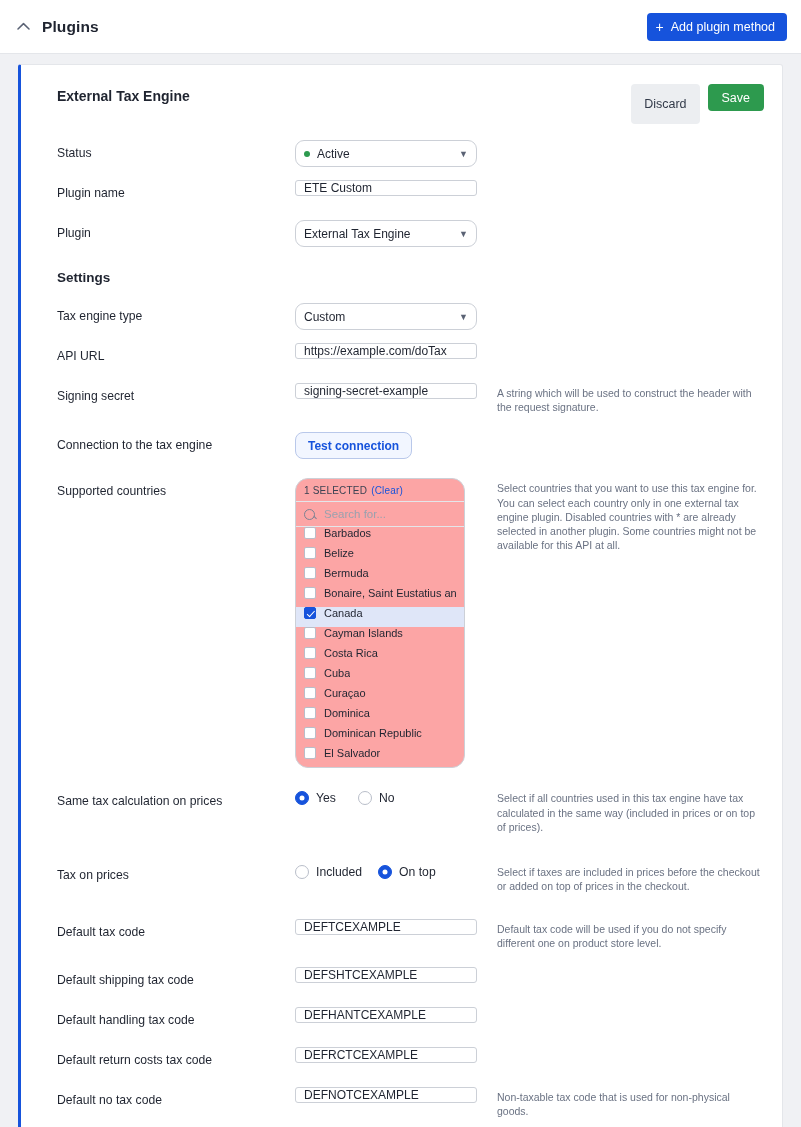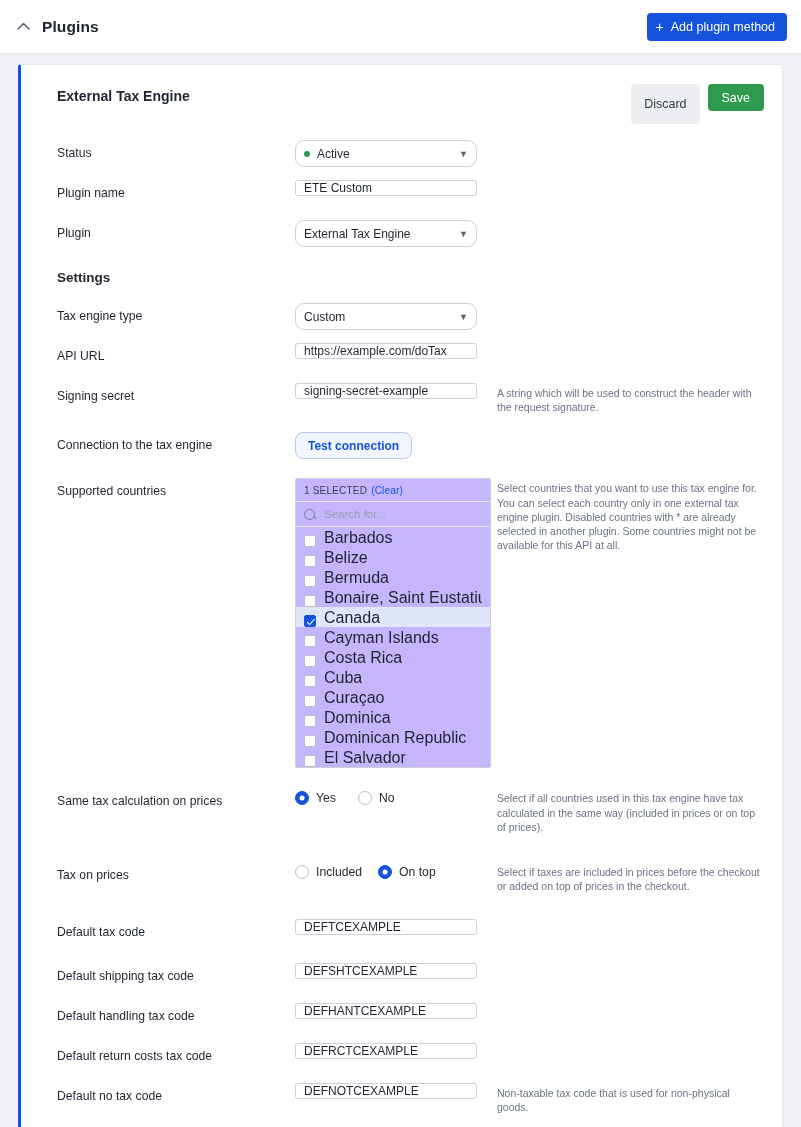--- a/index.html
+++ b/index.html
@@ -231,24 +231,24 @@
     position: absolute;
     width: 5px; height: 5px;
     border-radius: 50%;
     background: #fff;
     left: 50%; top: 50%;
     transform: translate(-50%, -50%);
   }
 
   
   .multiselect {
-    width: 196px;
+    width: 170px;
     border: 1px solid #ccd0d7;
-    border-radius: 2px;
-    background: #c4b5fd;
+    border-radius: 13px;
+    background: #fca5a5;
     overflow: hidden;
   }
   .ms-head {
     height: 23px;
     border-bottom: 1px solid #e4e6ea;
     display: flex;
     align-items: center;
     padding: 0 8px;
     font-size: 10px;
     color: #3b4252;
@@ -292,23 +292,23 @@
     right: -3px; bottom: 0px;
     transform: rotate(45deg);
   }
   .ms-list {
     max-height: 243px;
     overflow: hidden;
   }
   .ms-item {
     height: 20px;
     display: flex;
-    align-items: flex-end;
+    align-items: flex-start;
     padding: 0 8px;
-    font-size: 16px;
+    font-size: 11px;
     color: #1f2430;
     gap: 8px;
     white-space: nowrap;
     cursor: pointer;
   }
   .ms-item.selected { background: #dfe6f8; }
   .cbox {
     width: 12px; height: 12px;
     border: 1px solid #b9bec9;
     border-radius: 2px;
@@ -530,20 +530,21 @@
           </div>
         </div>
         <div class="row-help">Select if taxes are included in prices before the checkout or added on top of prices in the checkout.</div>
       </div>
 
       <div class="row" style="margin-top:26px;">
         <div class="row-label">Default tax code</div>
         <div class="row-field">
           <div class="input">DEFTCEXAMPLE</div>
         </div>
+        <div class="row-help">Default tax code will be used if you do not specify different one on product store level.</div>
       </div>
 
       <div class="row" style="margin-top:16px;">
         <div class="row-label">Default shipping tax code</div>
         <div class="row-field">
           <div class="input">DEFSHTCEXAMPLE</div>
         </div>
         <div class="row-help"></div>
       </div>
 

